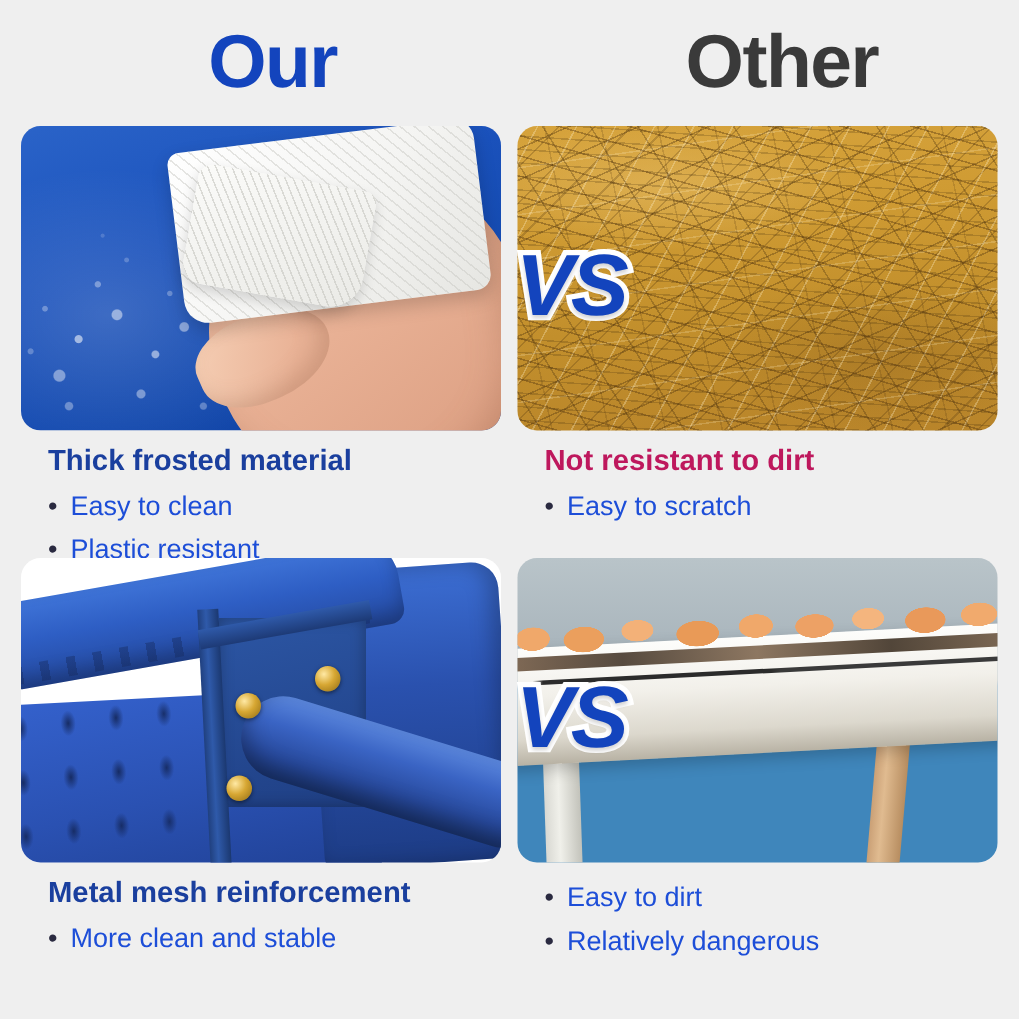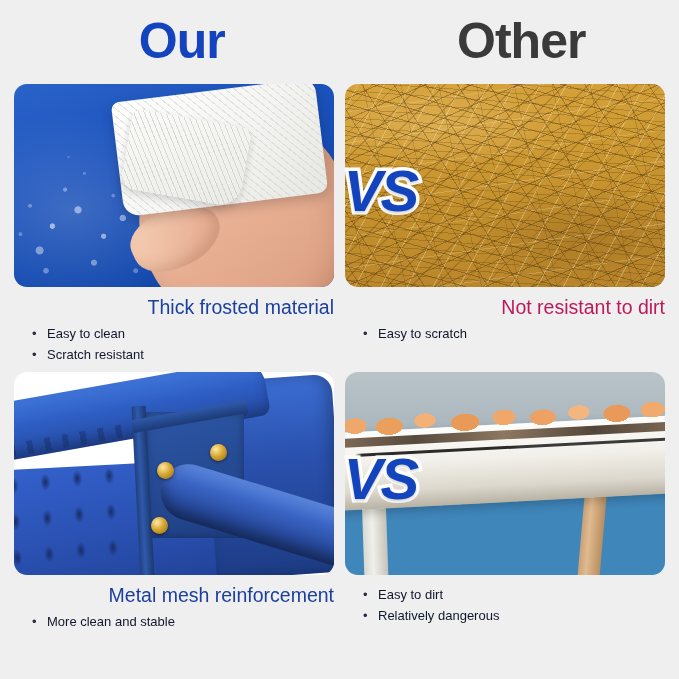--- a/index.html
+++ b/index.html
@@ -389,32 +389,31 @@
   .captions {
     display: flex;
     gap: 11px;
     padding: 0 14px;
     margin-top: 9px;
   }
   .caption { width: 320px; padding-left: 18px; }
 
   .cap-title {
     font-size: 19.5px;
-    font-weight: normal;
+    font-weight: bold;
     line-height: 1.13;
     margin-bottom: 5px;
-    text-align: right;
   }
   .cap-title.ours  { color: #1a3f9e; }
   .cap-title.other { color: #be185d; }
 
   .bullets { list-style: none; }
   .bullets li {
-    font-size: 13px;
-    color: #0f172a;
+    font-size: 18px;
+    color: #1d4ed8;
     line-height: 1.62;
     padding-left: 15px;
     position: relative;
   }
   .bullets li::before {
     content: "•";
     position: absolute;
     left: 0;
     top: 0;
     color: #2a2a40;
@@ -455,21 +454,21 @@
       </div>
 
       <div class="vs-badge">VS</div>
     </div>
 
     <div class="captions">
       <div class="caption">
         <div class="cap-title ours">Thick frosted material</div>
         <ul class="bullets">
           <li>Easy to clean</li>
-          <li>Scratch resistant</li>
+          <li>Plastic resistant</li>
         </ul>
       </div>
       <div class="caption">
         <div class="cap-title other">Not resistant to dirt</div>
         <ul class="bullets">
           <li>Easy to scratch</li>
         </ul>
       </div>
     </div>
   </div>

